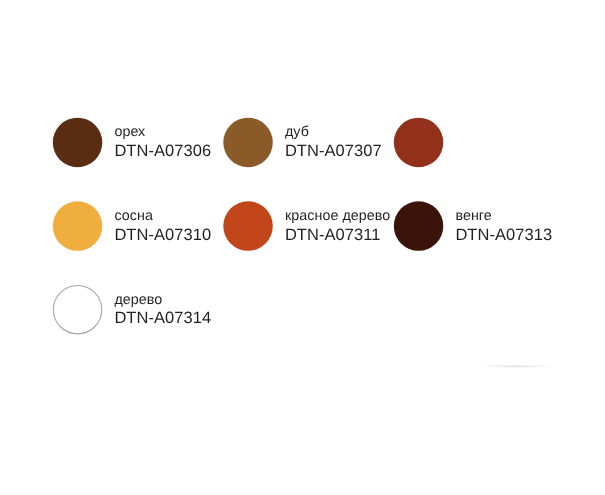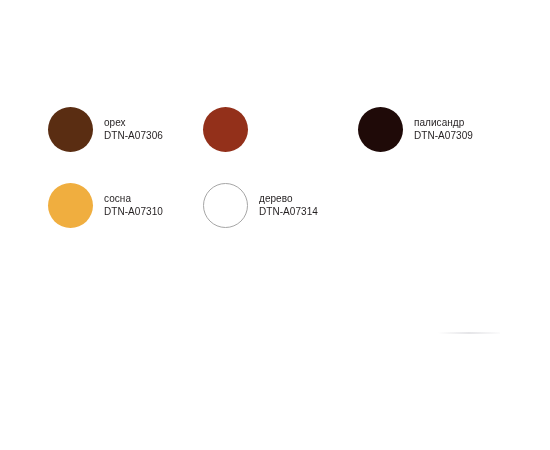--- a/index.html
+++ b/index.html
@@ -55,27 +55,27 @@
     border: 1px solid #a6a6a6;
   }
 
   .swatch-text {
     margin-left: 11px;
     line-height: 1.32;
     white-space: nowrap;
   }
 
   .swatch-name {
-    font-size: 10px;
+    font-size: 13px;
     color: #231f20;
     letter-spacing: 0.05px;
   }
 
   .swatch-code {
-    font-size: 10px;
+    font-size: 15px;
     color: #231f20;
     letter-spacing: 0.05px;
   }
 
   #scan-artifact-line {
     position: absolute;
     left: 438px;
     top: 332px;
     width: 62px;
     height: 2px;
@@ -89,43 +89,57 @@
   <div id="swatch-grid">
 
     <div class="swatch-item">
       <div class="swatch-circle" style="background-color: rgb(90, 45, 18);"></div>
       <div class="swatch-text">
         <div class="swatch-name">орех</div>
         <div class="swatch-code">DTN-A07306</div>
       </div>
     </div>
 
+    <div class="swatch-item">
+      <div class="swatch-circle" style="background-color: rgb(138, 90, 40);"></div>
+      <div class="swatch-text">
+        <div class="swatch-name">дуб</div>
+        <div class="swatch-code">DTN-A07307</div>
+      </div>
+    </div>
 
     <div class="swatch-item">
       <div class="swatch-circle" style="background-color: rgb(147, 48, 26);"></div>
     </div>
 
-    <div class="swatch-item">
-      <div class="swatch-circle" style="background-color: rgb(31, 10, 8);"></div>
-      <div class="swatch-text">
-        <div class="swatch-name">палисандр</div>
-        <div class="swatch-code">DTN-A07309</div>
-      </div>
-    </div>
 
     <div class="swatch-item">
       <div class="swatch-circle" style="background-color: rgb(240, 174, 63);"></div>
       <div class="swatch-text">
         <div class="swatch-name">сосна</div>
         <div class="swatch-code">DTN-A07310</div>
       </div>
     </div>
 
+    <div class="swatch-item">
+      <div class="swatch-circle" style="background-color: rgb(194, 70, 26);"></div>
+      <div class="swatch-text">
+        <div class="swatch-name">красное дерево</div>
+        <div class="swatch-code">DTN-A07311</div>
+      </div>
+    </div>
 
 
+    <div class="swatch-item">
+      <div class="swatch-circle" style="background-color: rgb(58, 20, 8);"></div>
+      <div class="swatch-text">
+        <div class="swatch-name">венге</div>
+        <div class="swatch-code">DTN-A07313</div>
+      </div>
+    </div>
 
     <div class="swatch-item">
       <div class="swatch-circle outlined" style="background-color: rgb(255, 255, 255); border-color: rgb(166, 166, 166);"></div>
       <div class="swatch-text">
         <div class="swatch-name">дерево</div>
         <div class="swatch-code">DTN-A07314</div>
       </div>
     </div>
 
   </div>

